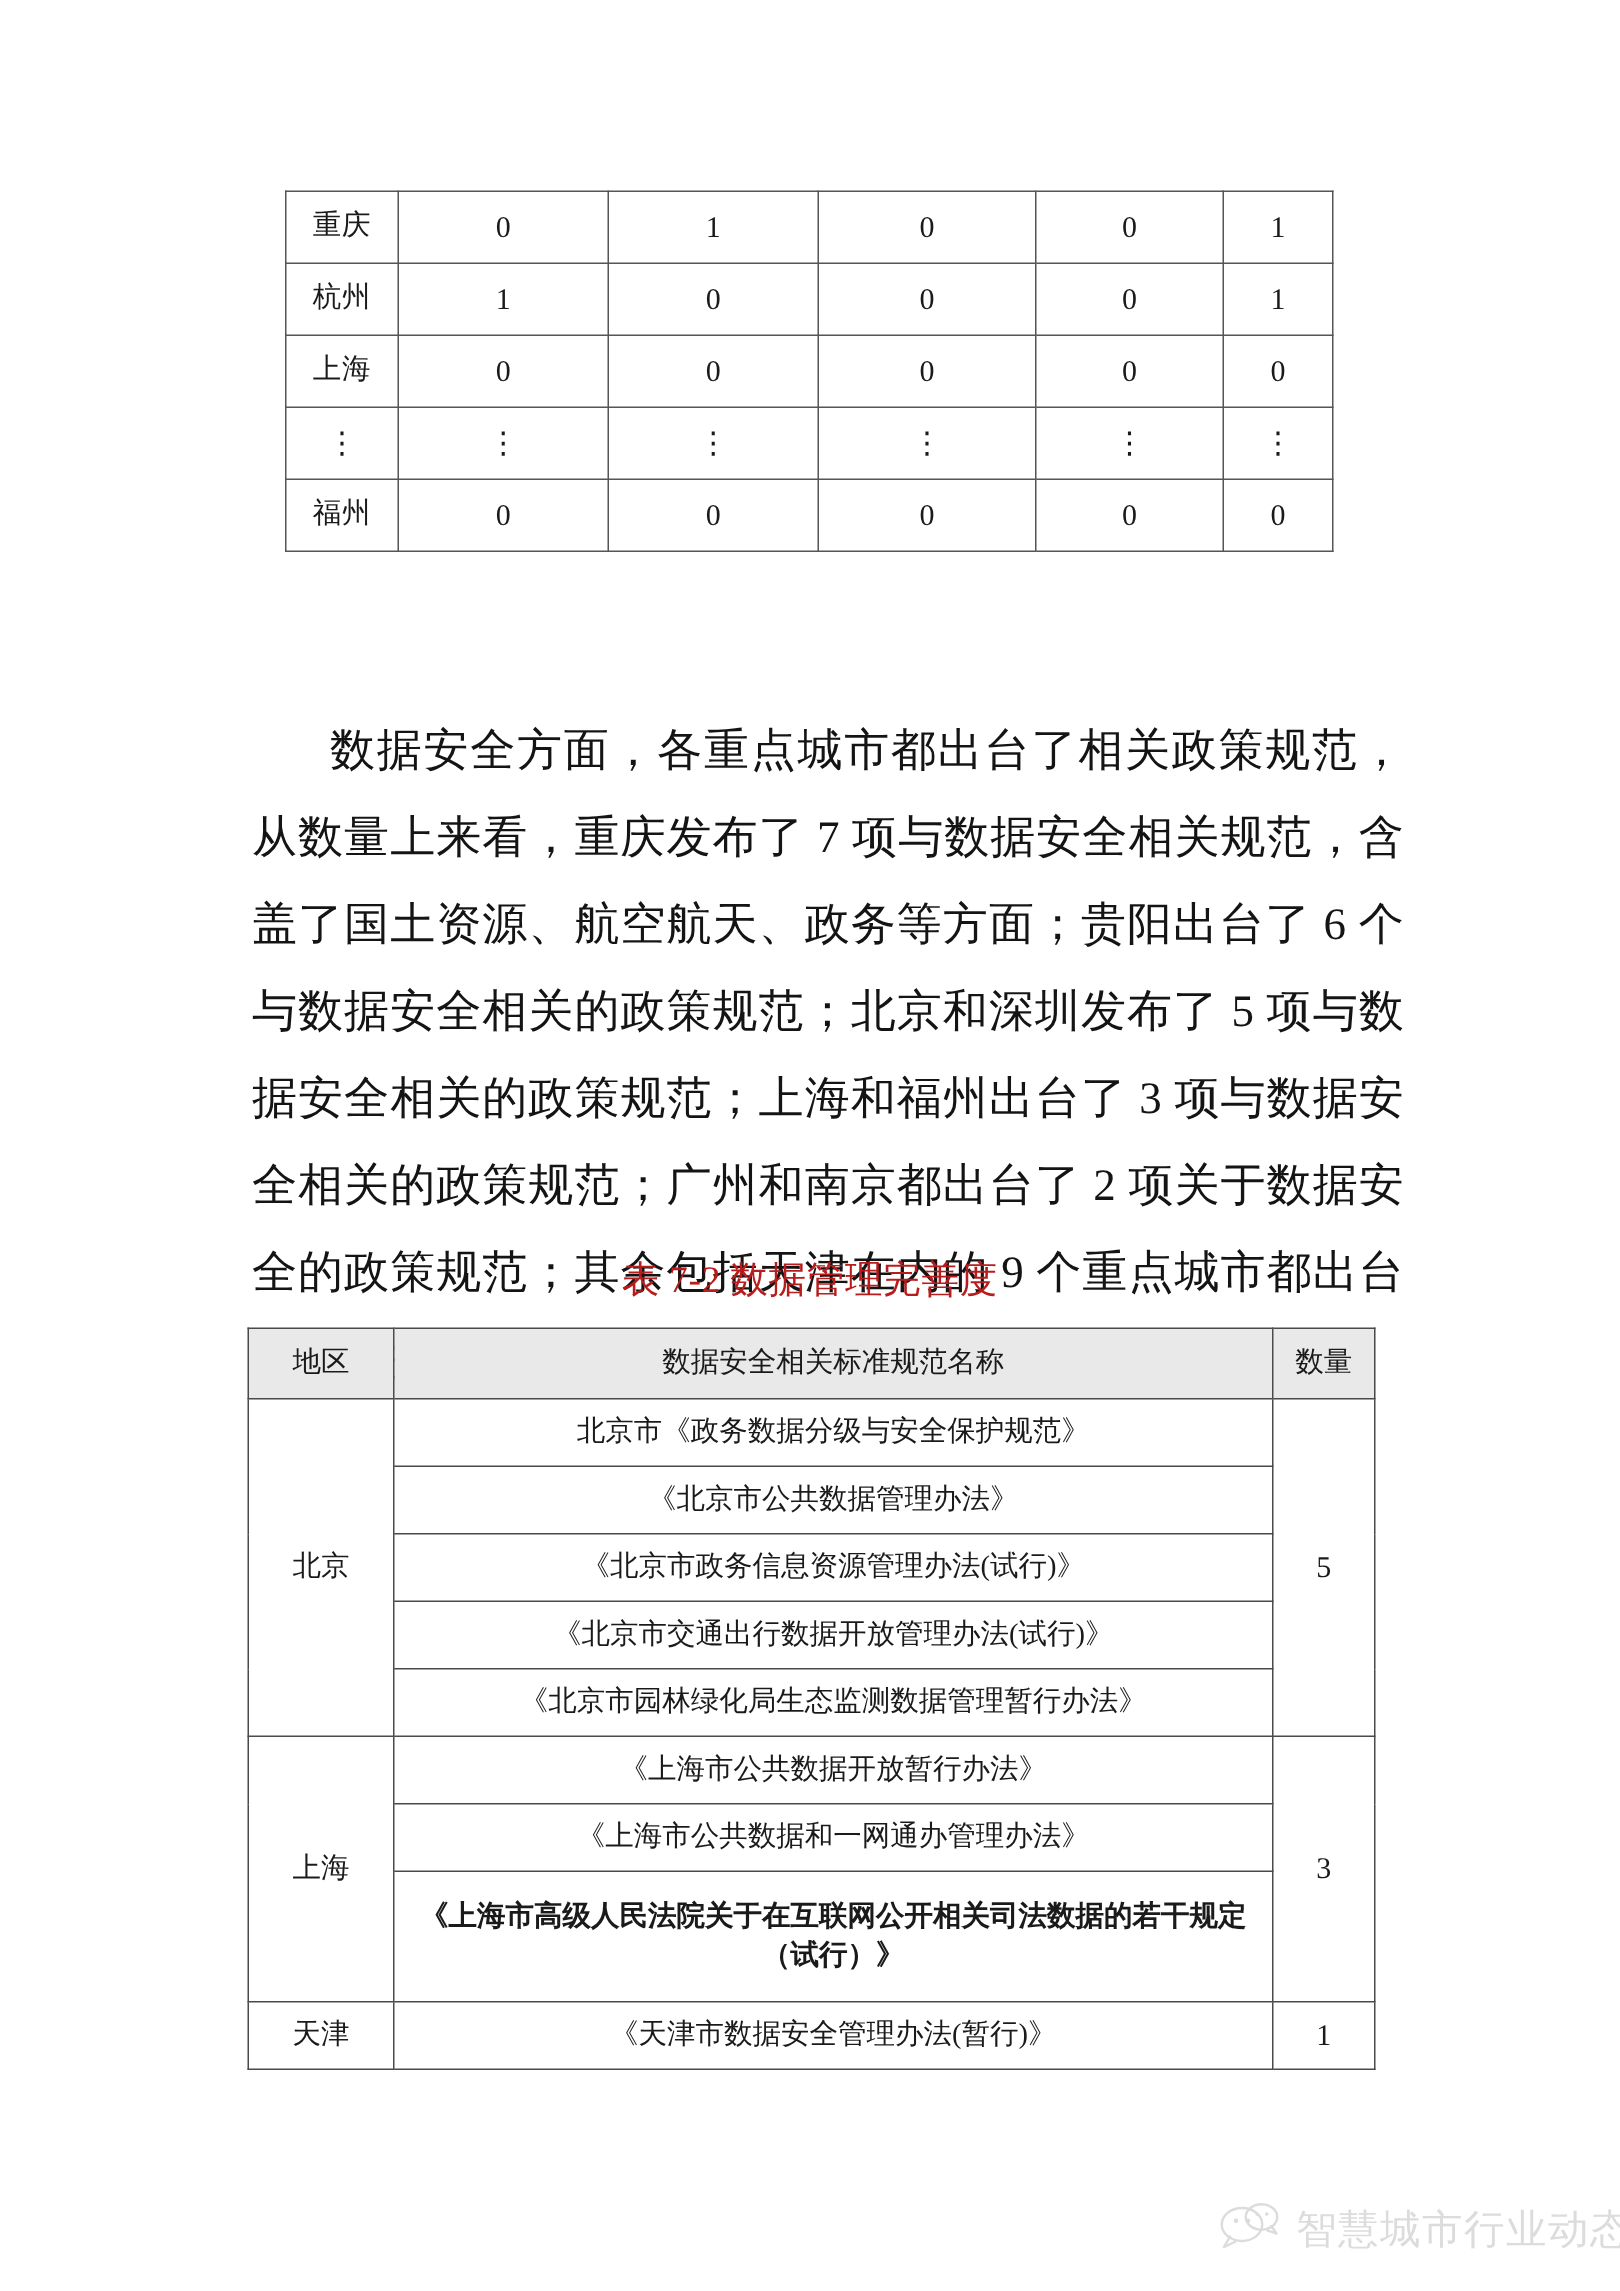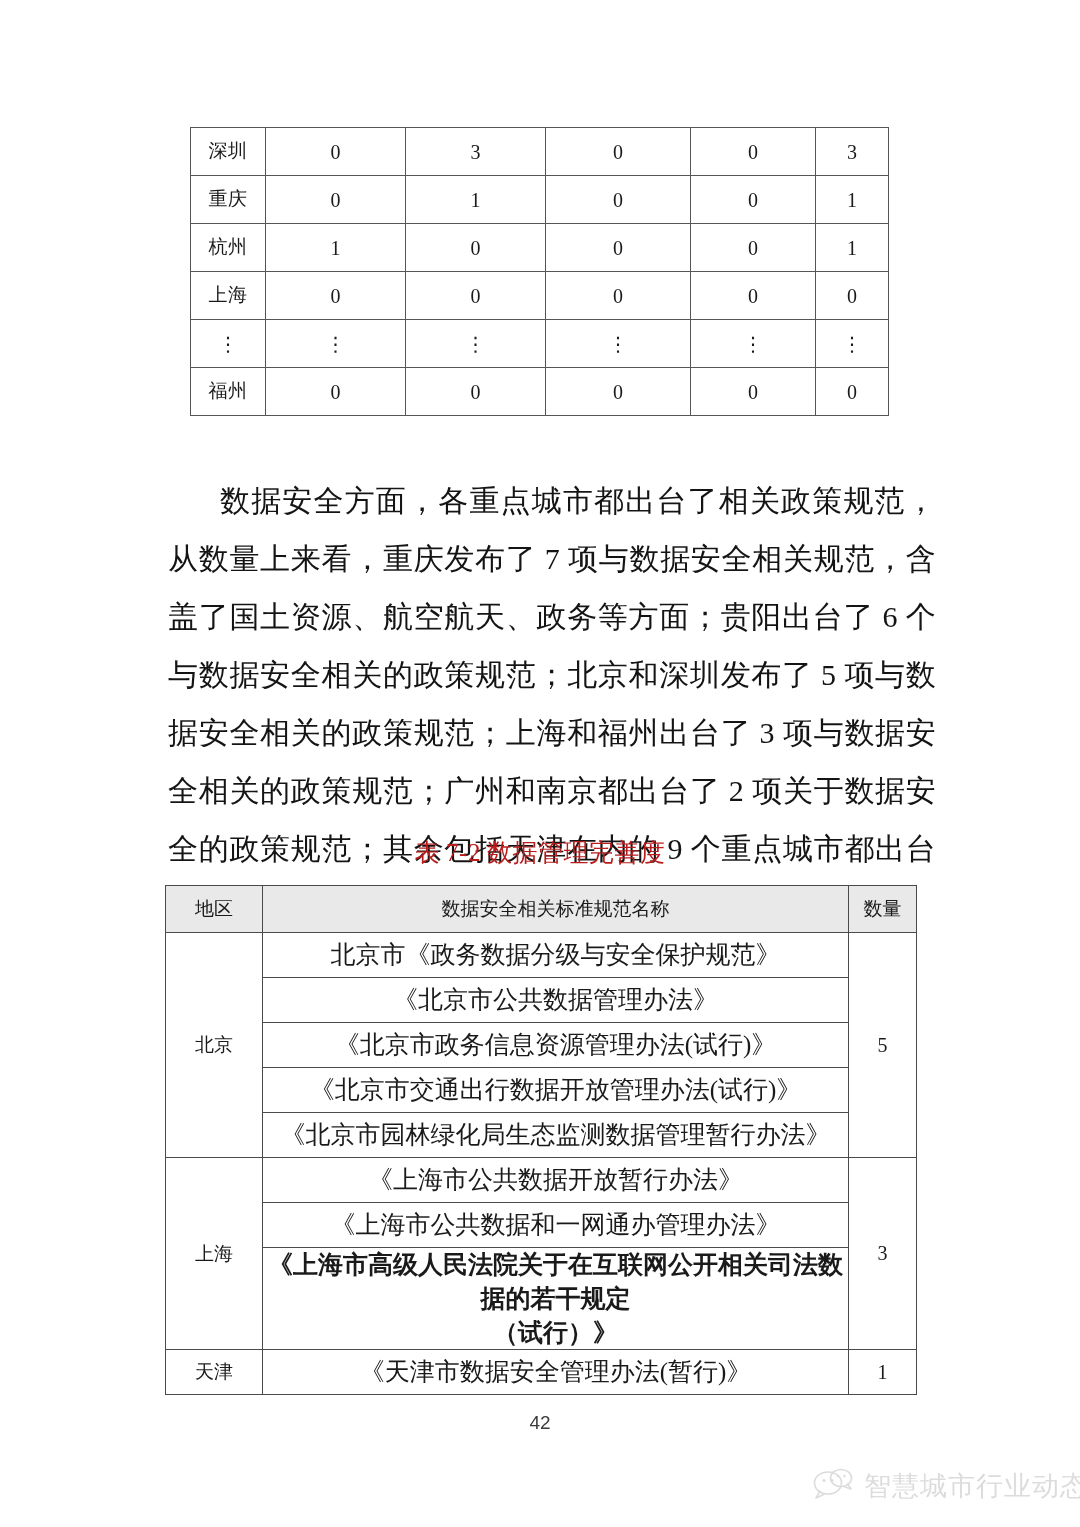--- a/index.html
+++ b/index.html
@@ -100,21 +100,21 @@
   .t2 { border-collapse: collapse; width: 100%; table-layout: fixed; border-radius: 32px; }
   .t2 col.c-region { width: 97px; }
   .t2 col.c-name   { width: 586px; }
   .t2 col.c-count  { width: 68px; }
   .t2 th, .t2 td {
     border: 1px solid #4a4a4a;
     text-align: center;
     vertical-align: middle;
     font-weight: normal;
     background: #ffffff;
-    font-size: 25px;
+    font-size: 19px;
     line-height: 1.35;
     padding: 0 4px;
   }
   .t2 thead th {
     background: #e9e9e9;
     height: 46px;
     font-size: 19px;
   }
   .t2 td.name-cell {
     height: 44px;
@@ -175,28 +175,20 @@
       <colgroup>
         <col class="c-city">
           <col class="c-a">
           <col class="c-b">
           <col class="c-c">
           <col class="c-d">
           <col class="c-e">
       </colgroup>
       <tbody>
         <tr>
-          <td class="city">深圳</td>
-          <td>0</td>
-          <td>3</td>
-          <td>0</td>
-          <td>0</td>
-          <td>3</td>
-        </tr>
-        <tr>
           <td class="city">重庆</td>
           <td>0</td>
           <td>1</td>
           <td>0</td>
           <td>0</td>
           <td>1</td>
         </tr>
         <tr>
           <td class="city">杭州</td>
           <td>1</td>
@@ -290,21 +282,20 @@
 
         <tr>
           <td class="region-cell">天津</td>
           <td class="name-cell">《天津市数据安全管理办法(暂行)》</td>
           <td class="count-cell">1</td>
         </tr>
       </tbody>
     </table>
   </div>
 
-  <div class="page-number">42</div>
 
   <div class="watermark">
     <svg class="wm-icon" viewBox="0 0 42 36" aria-hidden="true">
       <ellipse cx="16" cy="15" rx="13.5" ry="11" fill="none" stroke="#8d8d8d" stroke-width="1.6"></ellipse>
       <path d="M8 23 L4 30 L11.5 26.5" fill="none" stroke="#8d8d8d" stroke-width="1.6" stroke-linejoin="round" stroke-linecap="round"></path>
       <circle cx="12" cy="12.5" r="1.5" fill="#8d8d8d"></circle>
       <circle cx="20" cy="12.5" r="1.5" fill="#8d8d8d"></circle>
       <ellipse cx="29" cy="10" rx="10.5" ry="8.5" fill="none" stroke="#8d8d8d" stroke-width="1.6"></ellipse>
       <circle cx="26" cy="8" r="1.2" fill="#8d8d8d"></circle>
       <circle cx="32.5" cy="8" r="1.2" fill="#8d8d8d"></circle>

